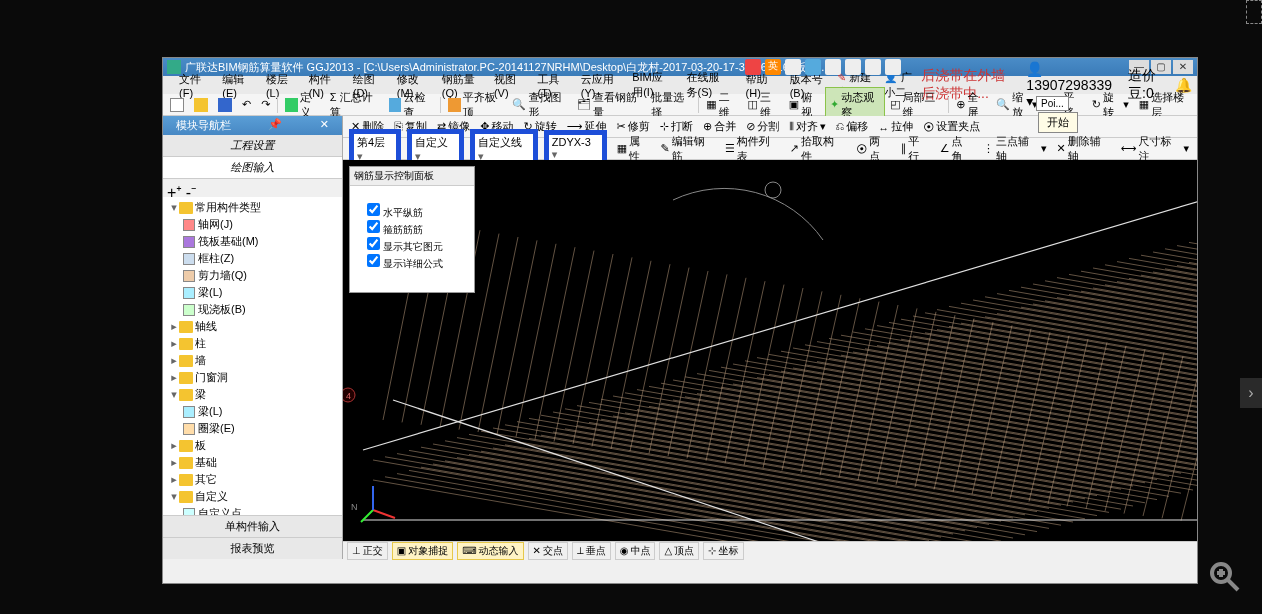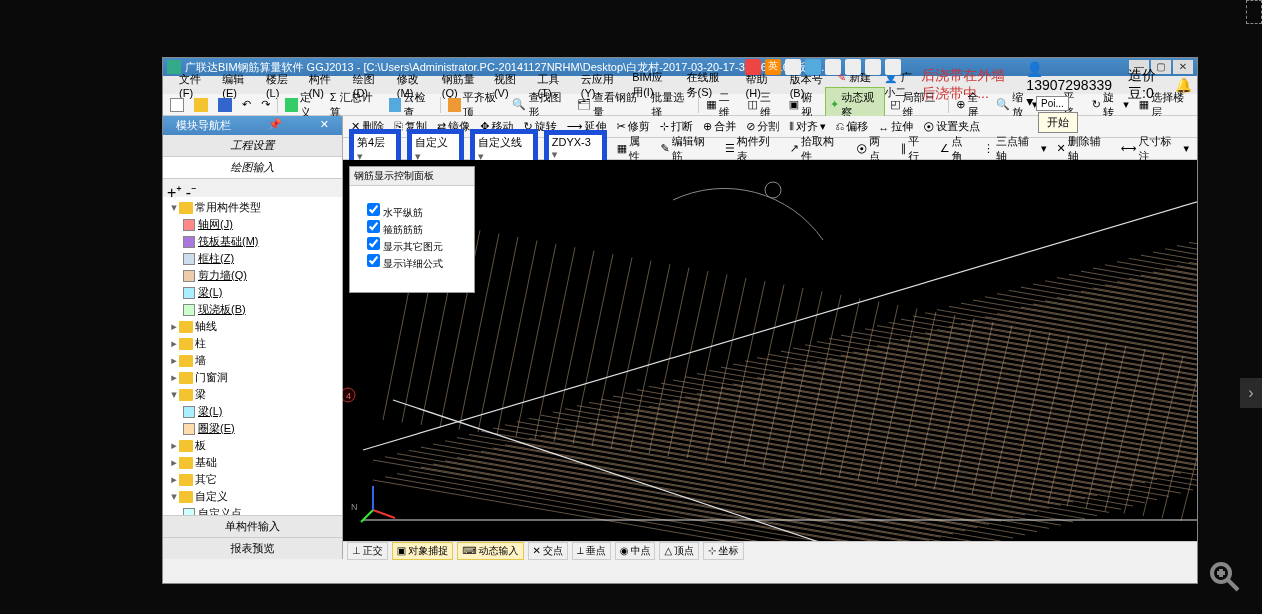--- a/index.html
+++ b/index.html
@@ -21,21 +21,21 @@
 .side-header { background: linear-gradient(#5a9ed6,#4788c4); color: #fff; font-size: 11px; padding: 2px 13px; display: flex; align-items: flex-start; }
 .side-header .closex { margin-left: auto; cursor: pointer; }
 .side-tab { background: #e8e8e8; border-bottom: 1px solid #ccc; font-size: 11px; padding: 3px; text-align: center; cursor: pointer; font-style: italic; }
 .side-tab.active { background: #fff; }
 .tree-tools { height: 18px; background: #f0f0f0; padding: 2px 4px; display: flex; gap: 4px; }
 .tree { flex: 1; background: #fff; overflow: auto; font-size: 11px; padding: 2px; }
 .tree-node { display: flex; align-items: center; padding: 1px 0; cursor: pointer; white-space: nowrap; }
 .tree-node .toggle { width: 10px; text-align: center; color: #666; }
 .tree-node .folder { width: 14px; height: 12px; background: #f4c430; margin-right: 2px; border-radius: 1px; }
 .tree-node .iconbox { width: 12px; height: 12px; border: 1px solid #888; margin-right: 3px; }
-.lvl1 { padding-left: 4px; } .lvl2 { padding-left: 18px; text-decoration: underline; }
+.lvl1 { padding-left: 4px; } .lvl2 { padding-left: 18px; }
 .side-bottom-tab { background: #e8e8e8; border-top: 1px solid #ccc; font-size: 11px; padding: 3px; text-align: center; cursor: pointer; }
 .viewport-area { flex: 1; display: flex; flex-direction: column; background: #f0f0f0; }
 .vp-toolbar { height: 22px; background: #f5f5f5; border-bottom: 1px solid #ccc; display: flex; align-items: center; font-size: 11px; padding: 0 4px; gap: 2px; }
 .vp-toolbar .vbtn { padding: 2px 4px; cursor: pointer; display: flex; align-items: center; gap: 2px; }
 .vp-toolbar .dd { border: 5px solid #1d4ed8; padding: 1px 3px; background: #fff; margin: 0 2px; cursor: pointer; }
 .vp-toolbar .dd::after { content: " ▾"; color: #666; }
 .vp-toolbar2 { height: 22px; background: #f5f5f5; border-bottom: 1px solid #ccc; display: flex; align-items: center; font-size: 11px; padding: 0 4px; gap: 2px; }
 .canvas3d { flex: 1; background: #000; position: relative; overflow: hidden; }
 .canvas3d svg { position: absolute; top: 0; left: 0; }
 .rebar-panel { position: absolute; left: 6px; top: 6px; width: 126px; background: #fff; border: 1px solid #999; font-size: 10px; }

